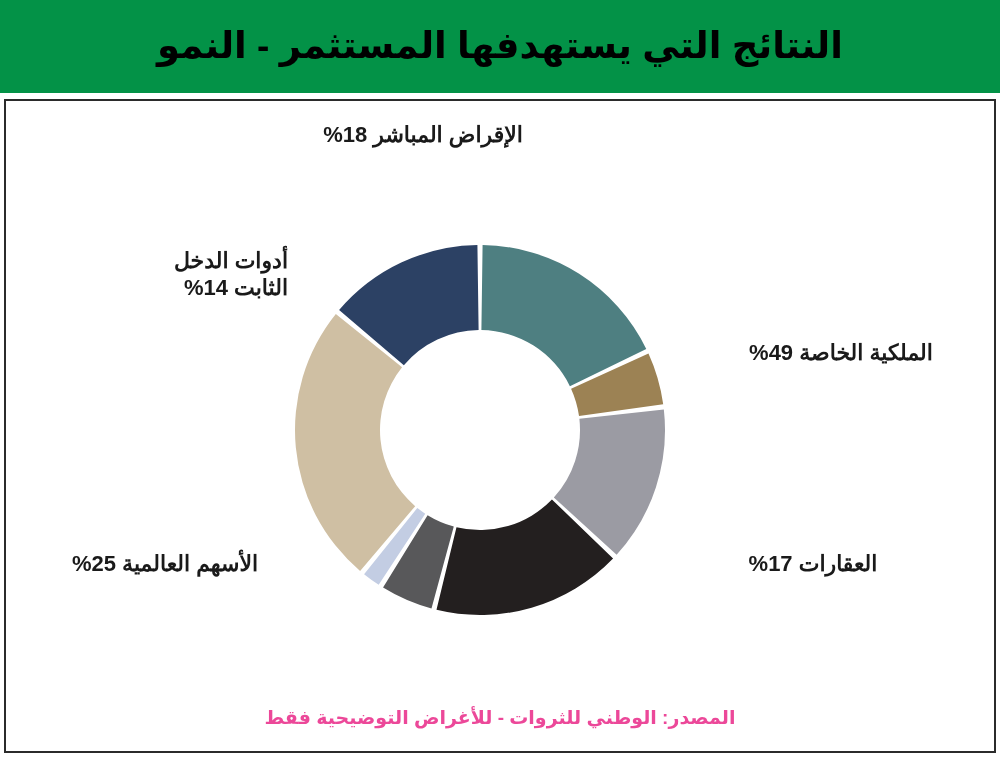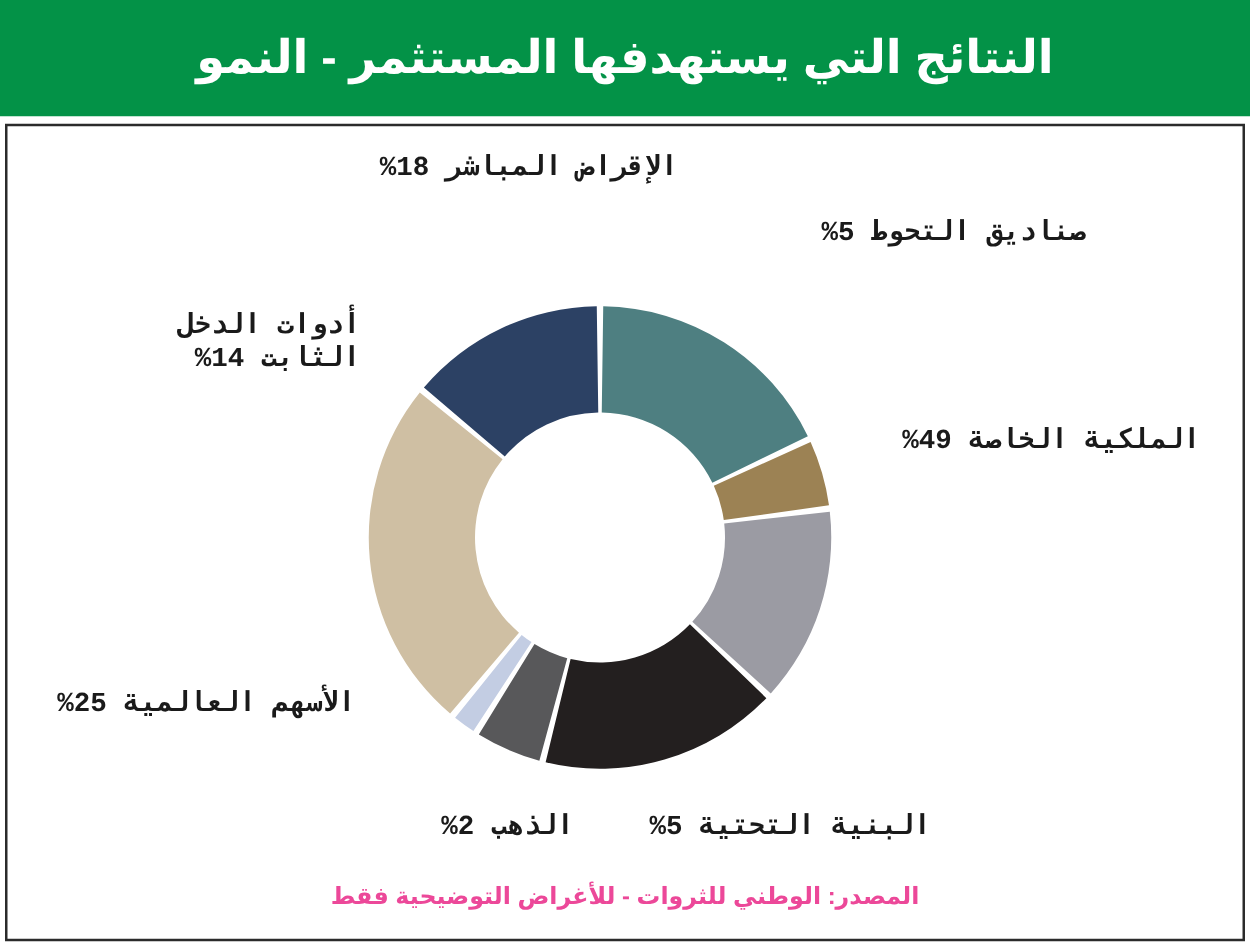--- a/index.html
+++ b/index.html
@@ -30,21 +30,21 @@
     top: 0;
     width: 1000px;
     height: 93px;
     background: #039247;
     display: flex;
     align-items: center;
     justify-content: center;
     box-sizing: border-box;
   }
   #header-title {
-    color: #ffffff;
+    color: #000000;
     font-size: 37px;
     font-weight: bold;
     letter-spacing: 0px;
     line-height: 1.1;
     text-align: right;
     direction: rtl;
     white-space: nowrap;
     font-family: "Liberation Sans", "DejaVu Sans", sans-serif;
   }
 
@@ -78,21 +78,21 @@
   
   .chart-label {
     position: absolute;
     font-size: 22px;
     font-weight: bold;
     color: #1a1a1a;
     direction: rtl;
     text-align: center;
     line-height: 1.22;
     white-space: pre-line;
-    font-family: Liberation Mono, monospace;
+    font-family: Liberation Sans, sans-serif;
   }
 
   #label-direct-lending { left: 258px; top: 122px; width: 330px; text-align: center; }
   #label-hedge-funds    { left: 608px; top: 174px; width: 310px; text-align: center; }
   #label-private-equity { left: 700px; top: 340px; width: 282px; text-align: center; }
   #label-real-estate    { left: 672px; top: 551px; width: 282px; text-align: center; }
   #label-infrastructure { left: 482px; top: 649px; width: 300px; text-align: center; }
   #label-gold           { left: 320px; top: 649px; width: 172px; text-align: center; }
   #label-global-equity  { left: 24px;  top: 551px; width: 282px; text-align: center; }
   #label-fixed-income   { left: 62px;  top: 248px; width: 226px; text-align: right; }
@@ -132,28 +132,26 @@
           <path d="M 431.4950019514401 608.5280514773776 A 185 185 0 0 1 383.06260739553545 587.5694828164638 L 427.60140940299215 515.1726934143048 A 100 100 0 0 0 453.78108213591355 526.5016494472311 Z" fill="#58585a"></path>
           <path d="M 378.7008036538782 584.8013979899079 A 185 185 0 0 1 364.07829489757495 574.1775235123228 L 417.33961886355405 507.9337964931475 A 100 100 0 0 0 425.243677650745 513.6764313458962 Z" fill="#c3cde3"></path>
           <path d="M 360.0978183033209 570.8845868942964 A 185 185 0 0 1 335.82247648767714 314.07829489757495 L 402.0662035068525 367.33961886355405 A 100 100 0 0 0 415.18800989368697 506.1538307536737 Z" fill="#cfbfa3"></path>
           <path d="M 339.1154131057036 310.0978183033209 A 185 185 0 0 1 477.4169966372581 245.01803305827872 L 478.6037819660855 330.00974759906956 A 100 100 0 0 0 403.84616924632627 365.18800989368697 Z" fill="#2c4164"></path>
         </g>
     </svg>
   </div>
 
   <div class="chart-label" id="label-direct-lending">الإقراض المباشر 18%</div>
 
-  <div class="chart-label" id="label-hedge-funds">صناديق التحوط 5%</div>
 
   <div class="chart-label" id="label-private-equity">الملكية الخاصة 49%</div>
 
+  <div class="chart-label" id="label-real-estate">العقارات 17%</div>
 
-  <div class="chart-label" id="label-infrastructure">البنية التحتية 5%</div>
 
-  <div class="chart-label" id="label-gold">الذهب 2%</div>
 
   <div class="chart-label" id="label-global-equity">الأسهم العالمية 25%</div>
 
   <div class="chart-label" id="label-fixed-income">أدوات الدخل
 الثابت 14%</div>
 
   <div id="footnote">المصدر: الوطني للثروات - للأغراض التوضيحية فقط</div>
 
 </div>
 

